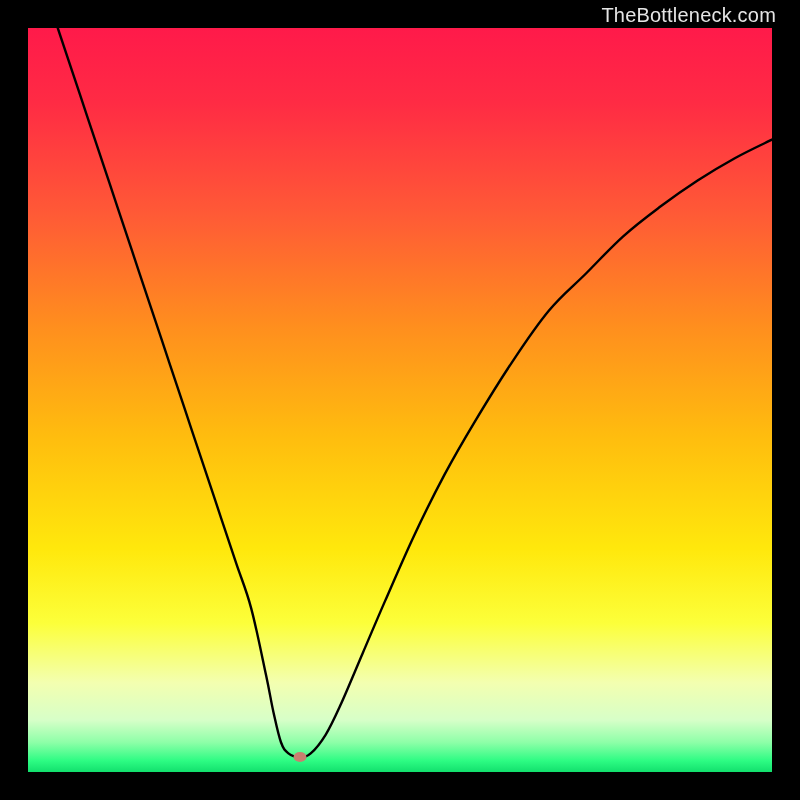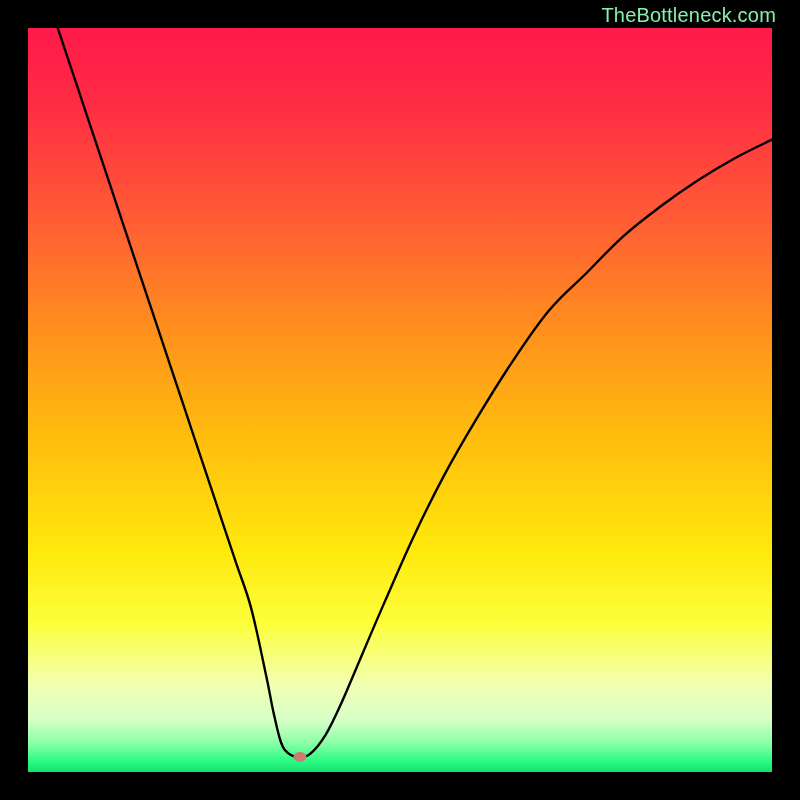--- a/index.html
+++ b/index.html
@@ -8,21 +8,21 @@
     height: 800px;
     background: #000;
     position: relative;
     font-family: Arial, sans-serif;
     overflow: hidden;
   }
   .watermark {
     position: absolute;
     top: 4px;
     right: 24px;
-    color: #86efac;
+    color: #e5e5e5;
     font-size: 20px;
     font-weight: 500;
     z-index: 10;
     letter-spacing: 0.2px;
   }
   .plot-frame {
     position: absolute;
     top: 28px;
     left: 28px;
     width: 744px;

